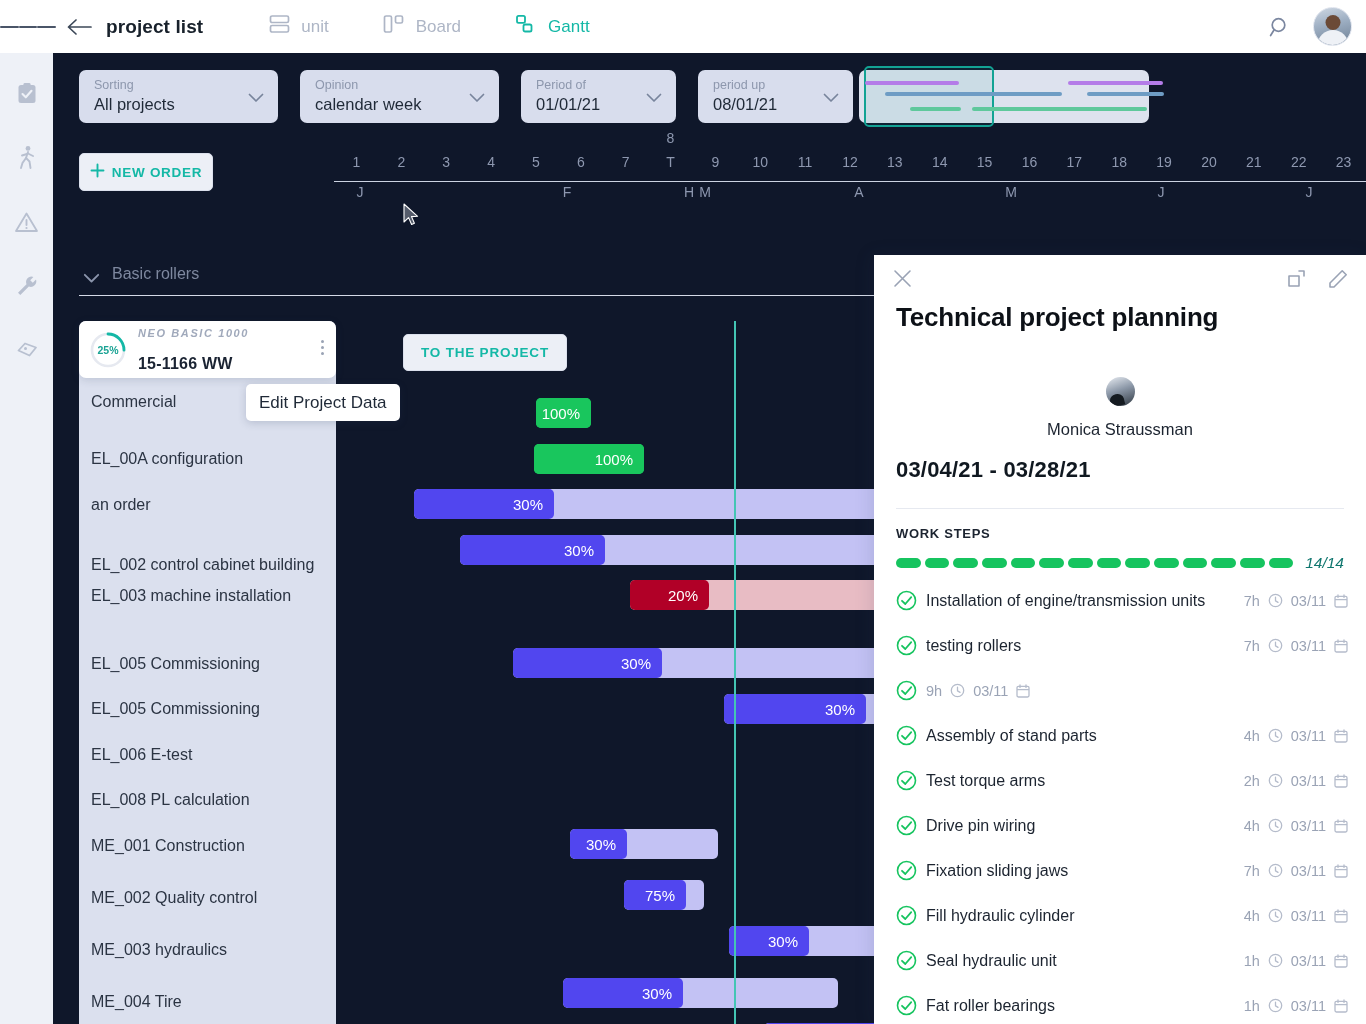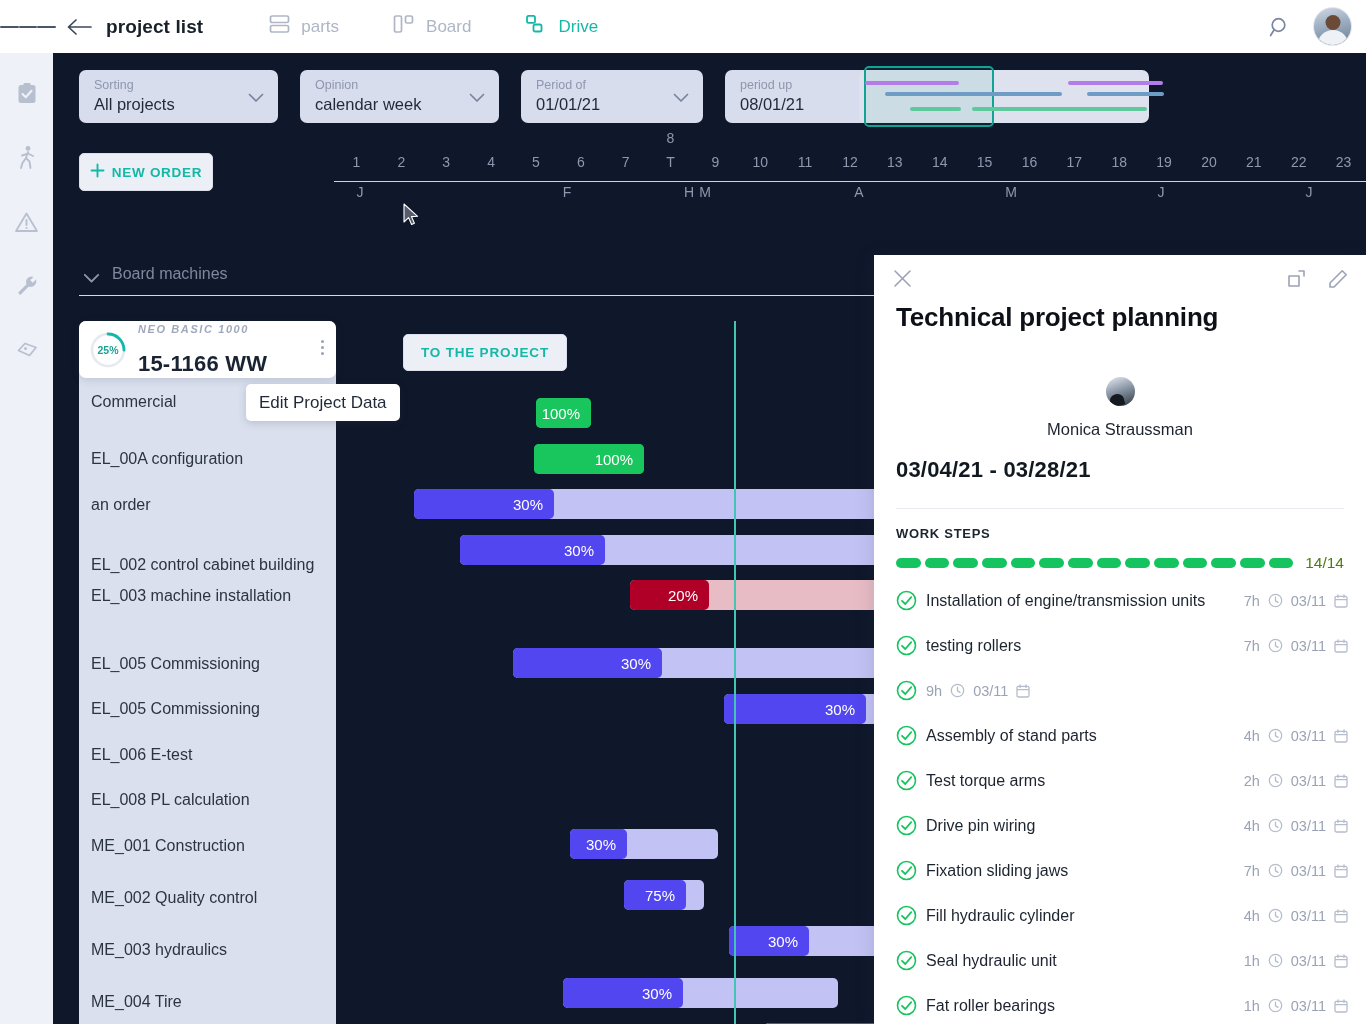--- a/index.html
+++ b/index.html
@@ -53,21 +53,21 @@
 
   
   .filters { position: absolute; top: 17px; left: 26px; display: flex; gap: 22px; }
   .filter {
     width: 199px; height: 53px; background: #d8dded; border-radius: 7px;
     padding: 8px 15px; position: relative; cursor: pointer;
   }
   .filter .flabel { font-size: 12.5px; color: #8d97ad; line-height: 15px; }
   .filter .fvalue { font-size: 16.5px; color: #1f2937; line-height: 21px; margin-top: 1px; }
   .filter .chev { position: absolute; right: 14px; top: 19px; color: #78849c; }
-  .filter.narrow { width: 182px; }
+  .filter.narrow { width: 155px; }
 
   
   .minimap {
     position: absolute; top: 17px; left: 806px; width: 290px; height: 53px;
     background: #dde2ee; border-radius: 7px; cursor: pointer;
   }
   .mm-line { position: absolute; height: 4px; border-radius: 2px; }
   .mm-viewport {
     position: absolute; top: -4px; left: 5px; width: 130px; height: 61px;
     border: 2px solid #13a394; border-radius: 5px; background: rgba(19,163,148,0.09);
@@ -114,21 +114,21 @@
     box-shadow: 0 2px 9px rgba(40,55,90,.16);
     display: flex; align-items: center; padding: 0 10px; z-index: 14; cursor: pointer;
   }
   .ring { position: relative; width: 38px; height: 38px; flex: 0 0 38px; }
   .ring-pct {
     position: absolute; inset: 0; display: flex; align-items: center; justify-content: center;
     font-size: 10.5px; color: #1aa394; font-weight: bold;
   }
   .pc-text { margin-left: 11px; }
   .pc-sub { font-size: 11px; color: #a0a9bb; letter-spacing: 1.6px; font-weight: bold; font-style: italic; }
-  .pc-title { font-size: 22px; color: #1a2332; font-weight: bold; letter-spacing: .2px; margin-top: 16px; }
+  .pc-title { font-size: 16px; color: #1a2332; font-weight: bold; letter-spacing: .2px; margin-top: 16px; }
   .pc-dots { position: absolute; right: 12px; top: 19px; cursor: pointer; }
   .pc-dots i { display: block; width: 3px; height: 3px; border-radius: 50%; background: #9aa3b5; margin-bottom: 3px; }
 
   
   .tooltip {
     position: absolute; top: 331px; left: 193px; height: 37px;
     background: #ffffff; border-radius: 5px; box-shadow: 0 2px 9px rgba(40,55,90,.2);
     display: flex; align-items: center; padding: 0 13px;
     font-size: 17px; color: #1f2937; z-index: 16; white-space: nowrap;
   }
@@ -174,21 +174,21 @@
     background:#141a20; border-radius: 50% 50% 0 0; transform: rotate(-14deg);
   }
   .owner-name { font-size: 16.5px; color: #1c2430; }
   .panel-dates { margin-top: 18px; font-size: 22px; font-weight: bold; color: #101820; letter-spacing: .2px; }
   .panel-div { height: 1px; background: #e6e9f0; margin-top: 25px; }
 
   .ws-head { padding: 17px 22px 0 22px; font-size: 13px; font-weight: bold; color: #1c2430; letter-spacing: .7px; }
   .ws-progress { display: flex; align-items: center; gap: 12px; padding: 13px 22px 0 22px; }
   .ws-segs { display: flex; gap: 4px; flex: 1; }
   .ws-seg { flex: 1; height: 10px; border-radius: 5px; background: #16c45f; }
-  .ws-count { font-size: 15.5px; color: #4d7c0f; white-space: nowrap; }
+  .ws-count { font-size: 15.5px; color: #0f766e; white-space: nowrap; font-style: italic; }
 
   .ws-list { margin-top: 6px; padding: 0 18px 4px 22px; overflow: hidden; flex: 1; }
   .ws-item { display: flex; align-items: center; min-height: 45px; }
   .ws-check { flex: 0 0 30px; display: flex; align-items: center; color: #16c45f; }
   .ws-name { flex: 1; font-size: 16px; color: #1c2430; line-height: 22px; padding-right: 10px; }
   .ws-meta { display: flex; align-items: center; gap: 8px; font-size: 14.5px; color: #9aa3b5; white-space: nowrap; }
   .ws-meta .mi { display: flex; color: #b5bccb; }
 
   
   .cursor { position: absolute; left: 403px; top: 203px; z-index: 60; pointer-events: none; }
@@ -212,39 +212,39 @@
     <div class="page-title">project list</div>
 
     <div class="nav-tabs">
       <div class="nav-tab">
         <span>
           <svg width="21" height="20" viewBox="0 0 21 20" fill="none">
             <rect x="1.5" y="2" width="18" height="6.5" rx="1.6" stroke="#aeb6c6" stroke-width="1.7"></rect>
             <rect x="1.5" y="11.5" width="18" height="6.5" rx="1.6" stroke="#aeb6c6" stroke-width="1.7"></rect>
           </svg>
         </span>
-        <span>parts</span>
+        <span>unit</span>
       </div>
       <div class="nav-tab">
         <span>
           <svg width="22" height="20" viewBox="0 0 22 20" fill="none">
             <rect x="1.5" y="2" width="7" height="16" rx="1.6" stroke="#aeb6c6" stroke-width="1.7"></rect>
             <rect x="12.5" y="2" width="7" height="7" rx="1.6" stroke="#aeb6c6" stroke-width="1.7"></rect>
           </svg>
         </span>
         <span>Board</span>
       </div>
       <div class="nav-tab active">
         <span>
           <svg width="22" height="20" viewBox="0 0 22 20" fill="none">
             <rect x="2" y="1.8" width="8" height="7" rx="1.6" stroke="#14b8a6" stroke-width="1.8"></rect>
             <rect x="8.5" y="10.5" width="8" height="7" rx="1.6" stroke="#14b8a6" stroke-width="1.8"></rect>
           </svg>
         </span>
-        <span>Drive</span>
+        <span>Gantt</span>
       </div>
     </div>
 
     <div class="topbar-right">
       <div class="search-btn">
         <svg width="22" height="22" viewBox="0 0 22 22" fill="none">
           <circle cx="9.5" cy="9" r="6.3" stroke="#7b87a0" stroke-width="1.7"></circle>
           <path d="M5 14 L1.6 19.5" stroke="#7b87a0" stroke-width="1.7" stroke-linecap="round"></path>
         </svg>
       </div>
@@ -388,21 +388,21 @@
         </div>
     <div class="wk-extra" style="left: 336.522px;">8</div>
       </div>
 
     <div class="group-row">
       <span class="gchev">
         <svg width="17" height="11" viewBox="0 0 17 11" fill="none">
             <path d="M1.8 1.8 L8.5 8.5 L15.2 1.8" stroke="#8b95ac" stroke-width="1.8" stroke-linecap="round" stroke-linejoin="round"></path>
           </svg>
       </span>
-      <span class="glabel">Board machines</span>
+      <span class="glabel">Basic rollers</span>
       <div class="group-rule"></div>
     </div>
 
     <div class="task-col" id="task-col">
         <div class="task-item" style="top: 70px;">Commercial</div>
         <div class="task-item" style="top: 127px;">EL_00A configuration</div>
         <div class="task-item" style="top: 173px;">an order</div>
         <div class="task-item" style="top: 204px; margin-top: 29px;">EL_002 control cabinet building</div>
         <div class="task-item" style="top: 264px;">EL_003 machine installation</div>
         <div class="task-item" style="top: 332px;">EL_005 Commissioning</div>

